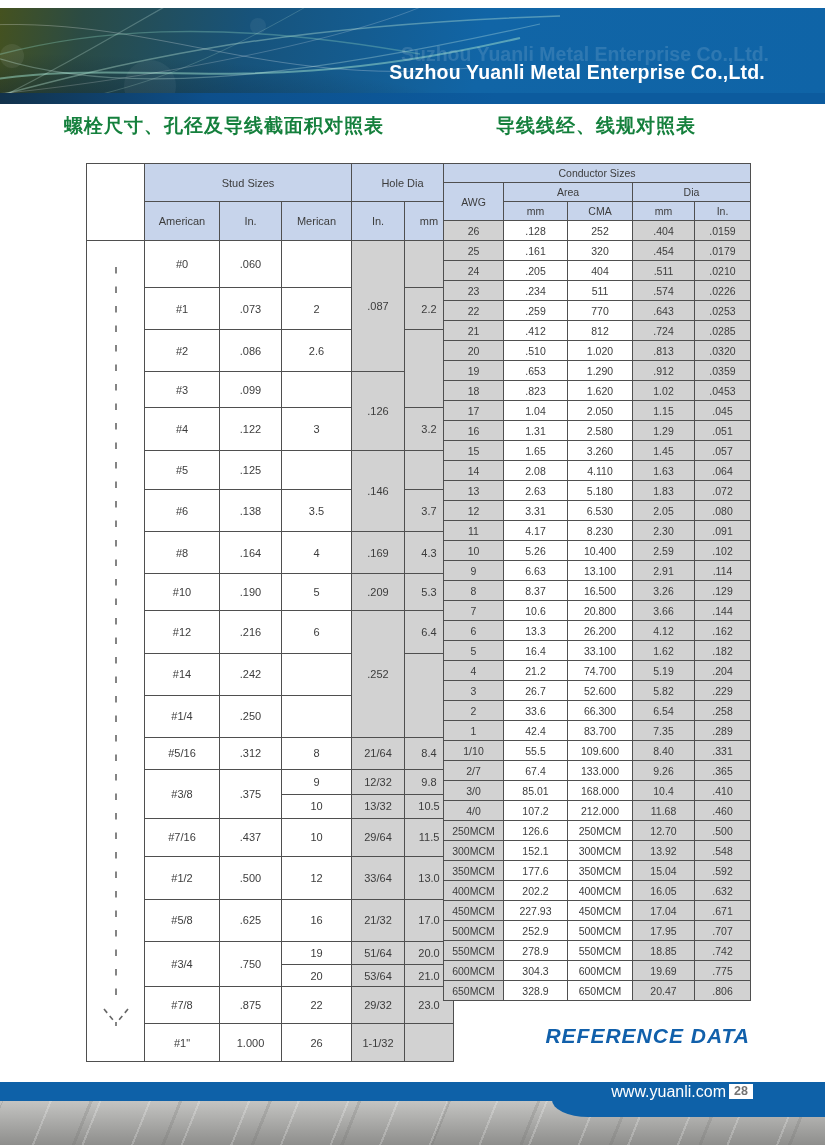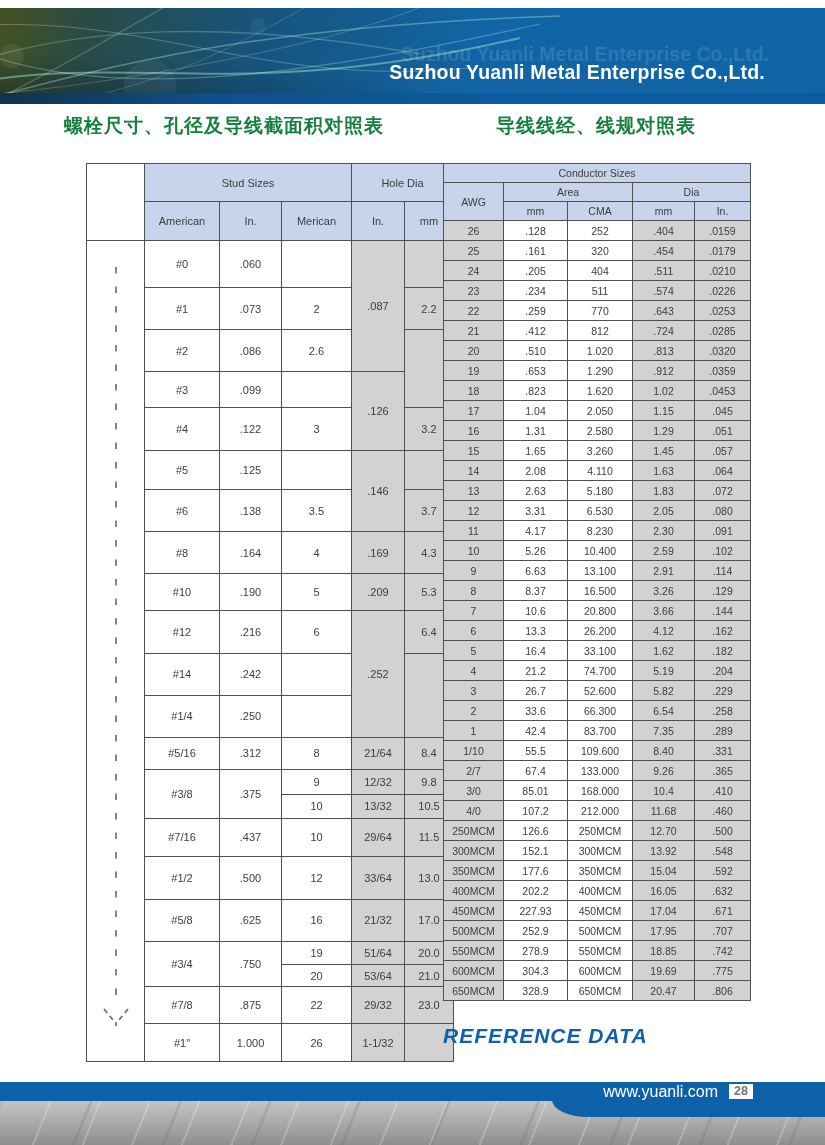--- a/index.html
+++ b/index.html
@@ -38,27 +38,27 @@
   .g{background:#d2d2d2;}
   #left-table{left:45px;top:163px;width:367px;font-size:11px;margin-left:41px;}
   #left-table thead tr.h1{height:38px;}
   #left-table thead tr.h2{height:39px;}
   #right-table{left:443px;top:163px;width:307px;font-size:10.5px;}
   #right-table thead tr{height:19px;}
   #right-table tbody tr{height:20px;}
   .axis-cell{background:#fff;}
   
   .ref{
-    position:absolute;left:443px;top:1024px;width:307px;text-align:left;
+    position:absolute;left:443px;top:1024px;width:307px;text-align:right;
     font-size:21px;font-weight:bold;font-style:italic;color:#1160ab;letter-spacing:1px;white-space:nowrap;
   }
   
   .footer-bar{
     position:absolute;left:0;top:1082px;width:825px;height:19px;background:#0e61a8;
-    display:flex;align-items:center;justify-content:flex-end;gap:11px;
+    display:flex;align-items:center;justify-content:flex-end;gap:3px;
     padding-right:72px;box-sizing:border-box;z-index:3;
   }
   .footer-url{color:#fff;font-size:16px;}
   .pagebox{
     background:#fff;color:#737373;font-weight:bold;font-size:12.5px;
     width:24px;height:15px;line-height:15px;text-align:center;display:inline-block;
   }
   .footer-gray{
     position:absolute;left:0;top:1101px;width:825px;height:44px;
     background:linear-gradient(to bottom,#c4c4c2,#8e8e8c);

